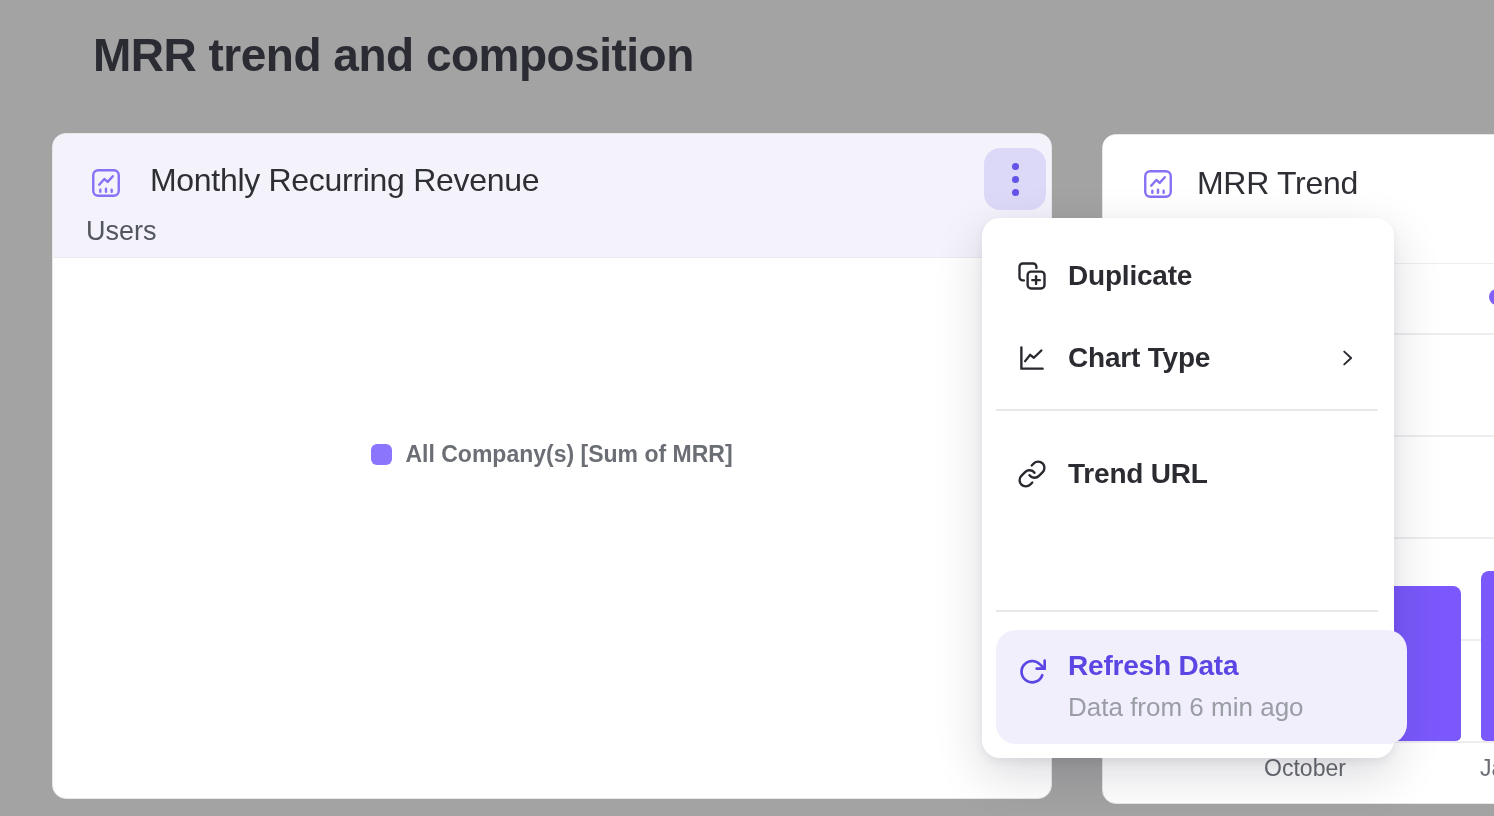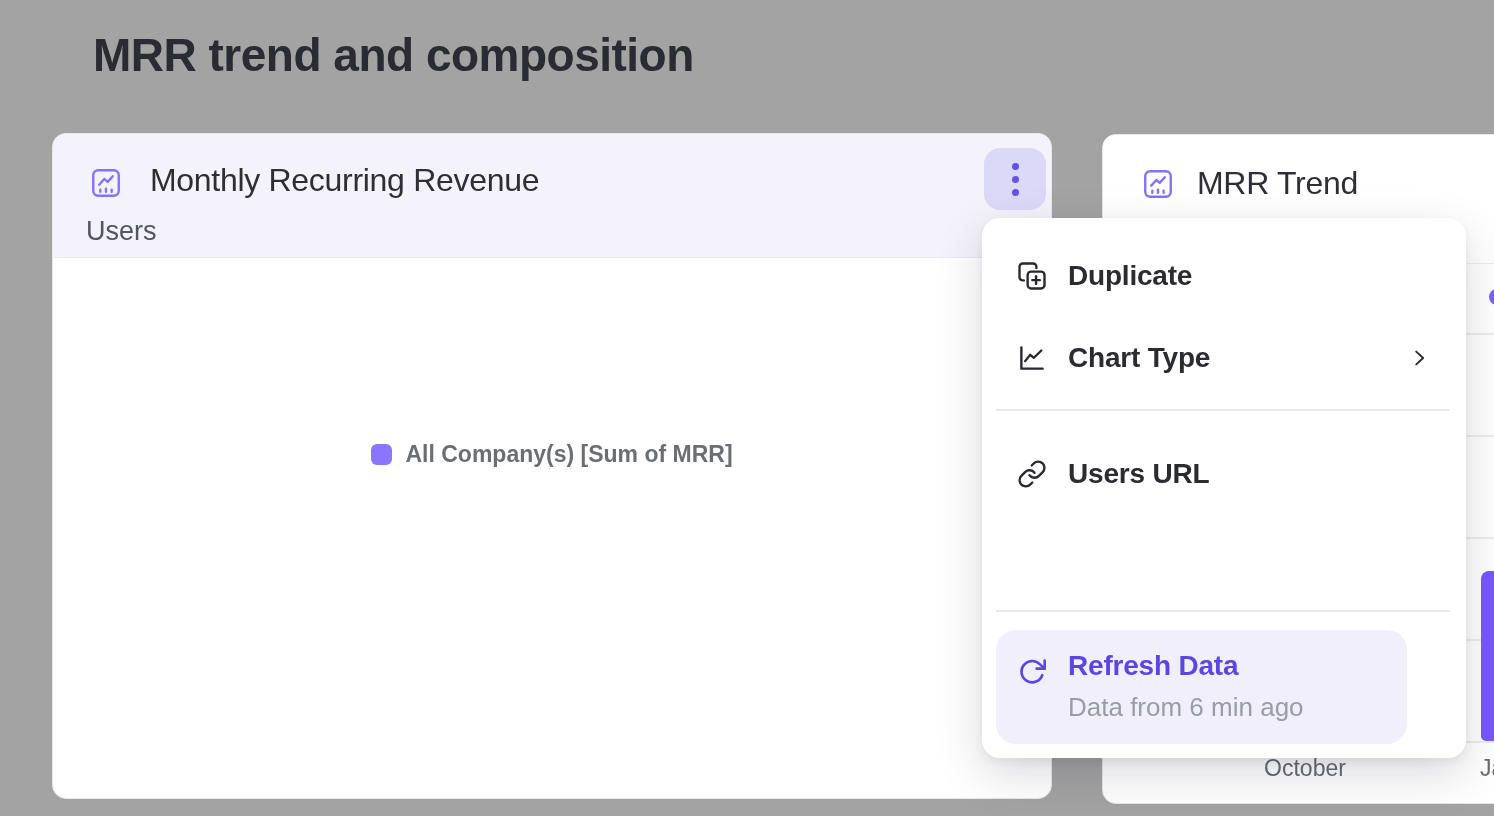--- a/index.html
+++ b/index.html
@@ -72,21 +72,21 @@
   .bar-dec { left:278px; top:451px; height:155px; }
   .bar-jan { left:378px; top:436px; height:170px; }
   .x-label {
     position:absolute; top:620px; width:140px; text-align:center;
     font-size:23px; color:#686b71;
   }
   .xl-oct { left:132px; } .xl-jan { left:348px; }
 
   
   #context-menu {
-    position:absolute; left:982px; top:218px; width:484px; height:540px;
+    position:absolute; left:982px; top:218px; width:412px; height:540px;
     background:#fff; border-radius:18px; z-index:10;
     box-shadow:0 4px 10px rgba(25,25,50,0.06), 0 16px 48px rgba(25,25,50,0.16);
   }
   .menu-item {
     position:absolute; left:0; right:0; height:82px;
     display:flex; align-items:center; padding-left:34px; cursor:pointer;
     background:transparent; border:none; width:100%; text-align:left;
   }
   .menu-item .mi-icon { width:32px; height:32px; flex:0 0 32px; margin-right:20px; display:flex; align-items:center; justify-content:center; }
   .menu-item .mi-label { font-size:28px; font-weight:600; color:#2b2c31; letter-spacing:-0.2px; }
@@ -205,21 +205,21 @@
 
     <div class="menu-divider md-1"></div>
 
     <button class="menu-item mi-3" role="menuitem">
       <span class="mi-icon">
         <svg width="30" height="30" viewBox="0 0 24 24" fill="none" stroke="#28292e" stroke-width="1.9" stroke-linecap="round" stroke-linejoin="round">
           <path d="M10 13a5 5 0 0 0 7.54.54l3-3a5 5 0 0 0-7.07-7.07l-1.72 1.71"></path>
           <path d="M14 11a5 5 0 0 0-7.54-.54l-3 3a5 5 0 0 0 7.07 7.07l1.71-1.71"></path>
         </svg>
       </span>
-      <span class="mi-label">Users URL</span>
+      <span class="mi-label">Trend URL</span>
     </button>
 
 
     <div class="menu-divider md-2"></div>
 
     <button class="menu-refresh" role="menuitem">
       <span class="mi-icon">
         <svg width="32" height="32" viewBox="0 0 24 24" fill="none" stroke="#5b46e4" stroke-width="2" stroke-linecap="round" stroke-linejoin="round">
           <polyline points="21.5,3.5 21.5,9.5 15.5,9.5"></polyline>
           <path d="M19.7 14.4a8 8 0 1 1-1.9-8.3l3.7 3.4"></path>

